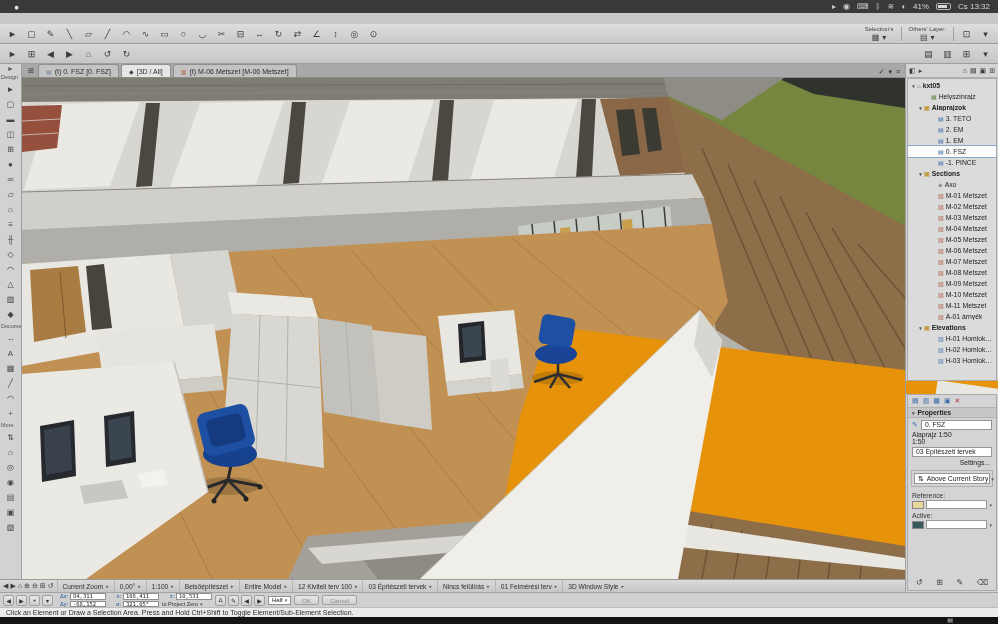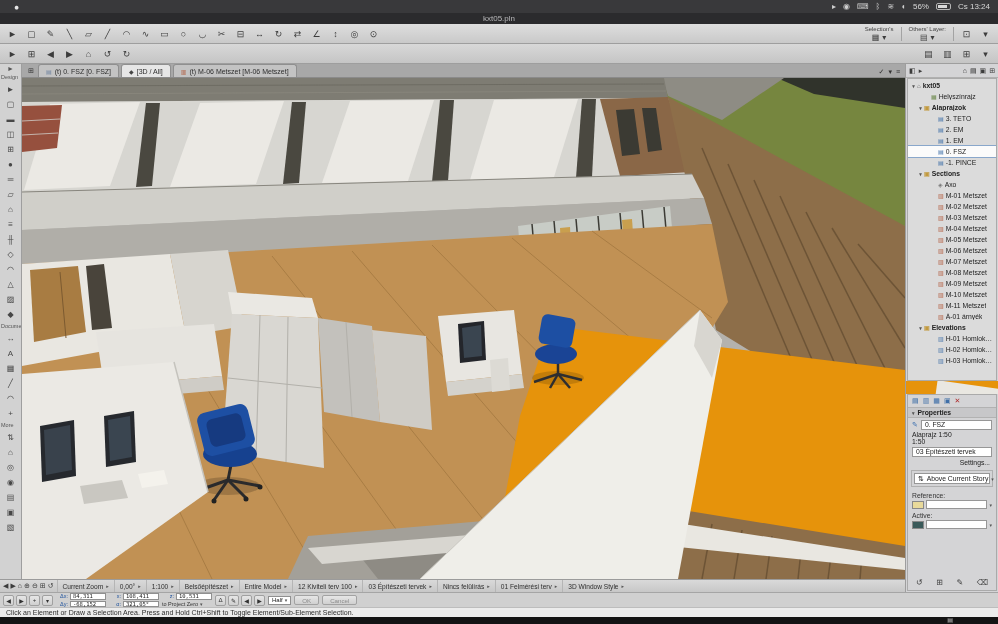--- a/index.html
+++ b/index.html
@@ -137,29 +137,26 @@
           <span class="mb-status-icon">◉</span>
 
           <span class="mb-status-icon">⌨</span>
 
           <span class="mb-status-icon">ᛒ</span>
 
           <span class="mb-status-icon">≋</span>
 
           <span class="mb-status-icon">◖</span>
         </span>
-      <span>56%</span>
+      <span>41%</span>
       <span class="battery-shell"></span>
-      <span>Cs 13:24</span>
+      <span>Cs 13:32</span>
     </span>
   </div>
 
-  <div class="titlebar">
-    <span>kxt05.pln</span>
-  </div>
 
   <div class="toolbar1">
     <span style="display:flex;align-items:center;">
 
         <span class="tool-btn">►</span>
 
         <span class="tool-btn">▢</span>
 
         <span class="tool-btn">✎</span>
 

